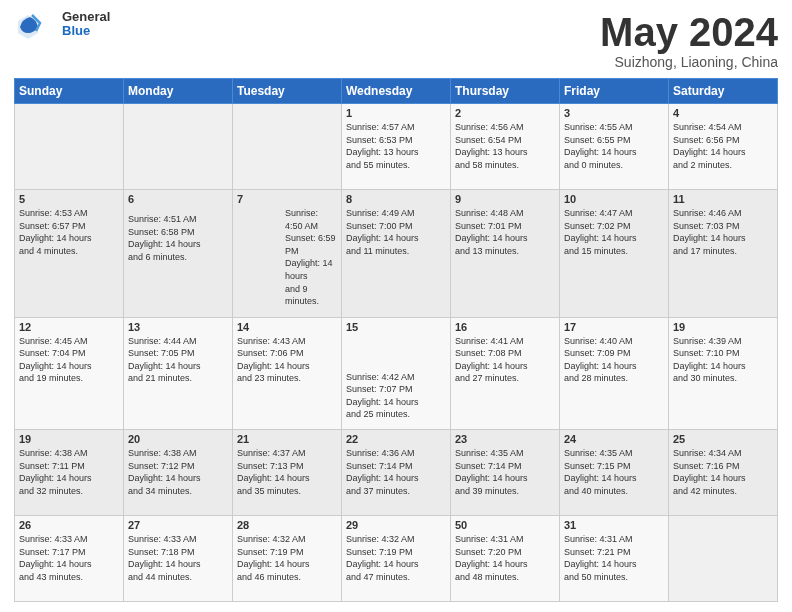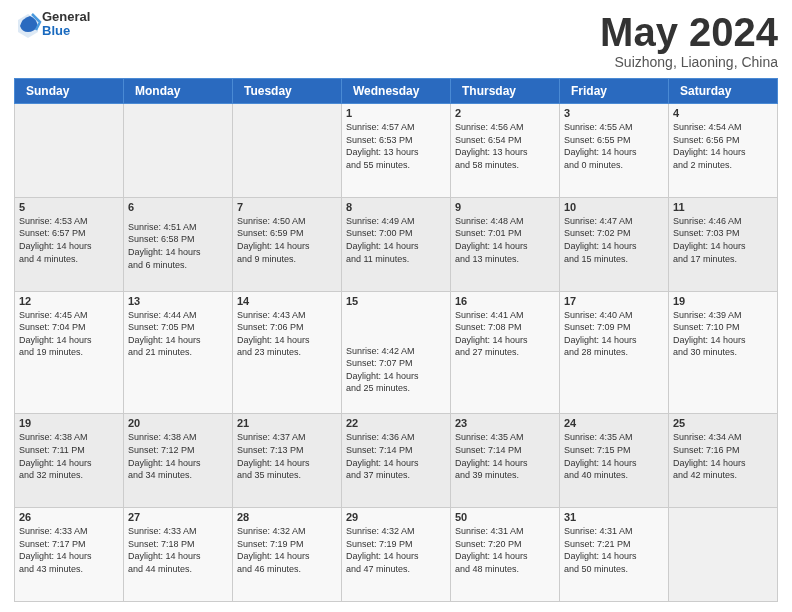--- a/index.html
+++ b/index.html
@@ -18,22 +18,22 @@
       flex-direction: column;
     }
     .header {
       display: flex;
       justify-content: space-between;
       align-items: flex-start;
       margin-bottom: 8px;
     }
     .logo {
       display: flex;
-      align-items: flex-start;
-      gap: 0;
+      align-items: flex-end;
+      gap: 20px;
     }
     .logo-text {
       display: flex;
       flex-direction: column;
       font-size: 13px;
       font-weight: bold;
       line-height: 1.1;
     }
     .logo-general { color: #333; }
     .logo-blue { color: #1a6abf; }
@@ -57,21 +57,21 @@
     .calendar-table {
       width: 100%;
       border-collapse: collapse;
       flex: 1;
     }
     .calendar-table th {
       background: #2a6abf;
       color: #fff;
       font-size: 12px;
       font-weight: bold;
-      padding: 5px 11px;
+      padding: 5px 4px;
       text-align: left;
       border: 1px solid #4a8ad4;
     }
     .calendar-table td {
       border: 1px solid #ccc;
       vertical-align: top;
       padding: 3px 4px;
       width: calc(100% / 7);
       height: 82px;
       background: #fff;
@@ -177,21 +177,21 @@
           </td>
           <td>
             <span class="day-num">6</span>
             <div class="day-info" style="white-space: pre-line; margin-top: 8px;">Sunrise: 4:51 AM
 Sunset: 6:58 PM
 Daylight: 14 hours
 and 6 minutes.</div>
           </td>
           <td>
             <span class="day-num">7</span>
-            <div class="day-info" style="white-space: pre-line;">Sunrise: 4:50 AM
+            <div class="day-info" style="white-space: pre-line; margin-left: 48px;">Sunrise: 4:50 AM
 Sunset: 6:59 PM
 Daylight: 14 hours
 and 9 minutes.</div>
           </td>
           <td>
             <span class="day-num">8</span>
             <div class="day-info" style="white-space: pre-line;">Sunrise: 4:49 AM
 Sunset: 7:00 PM
 Daylight: 14 hours
 and 11 minutes.</div>

